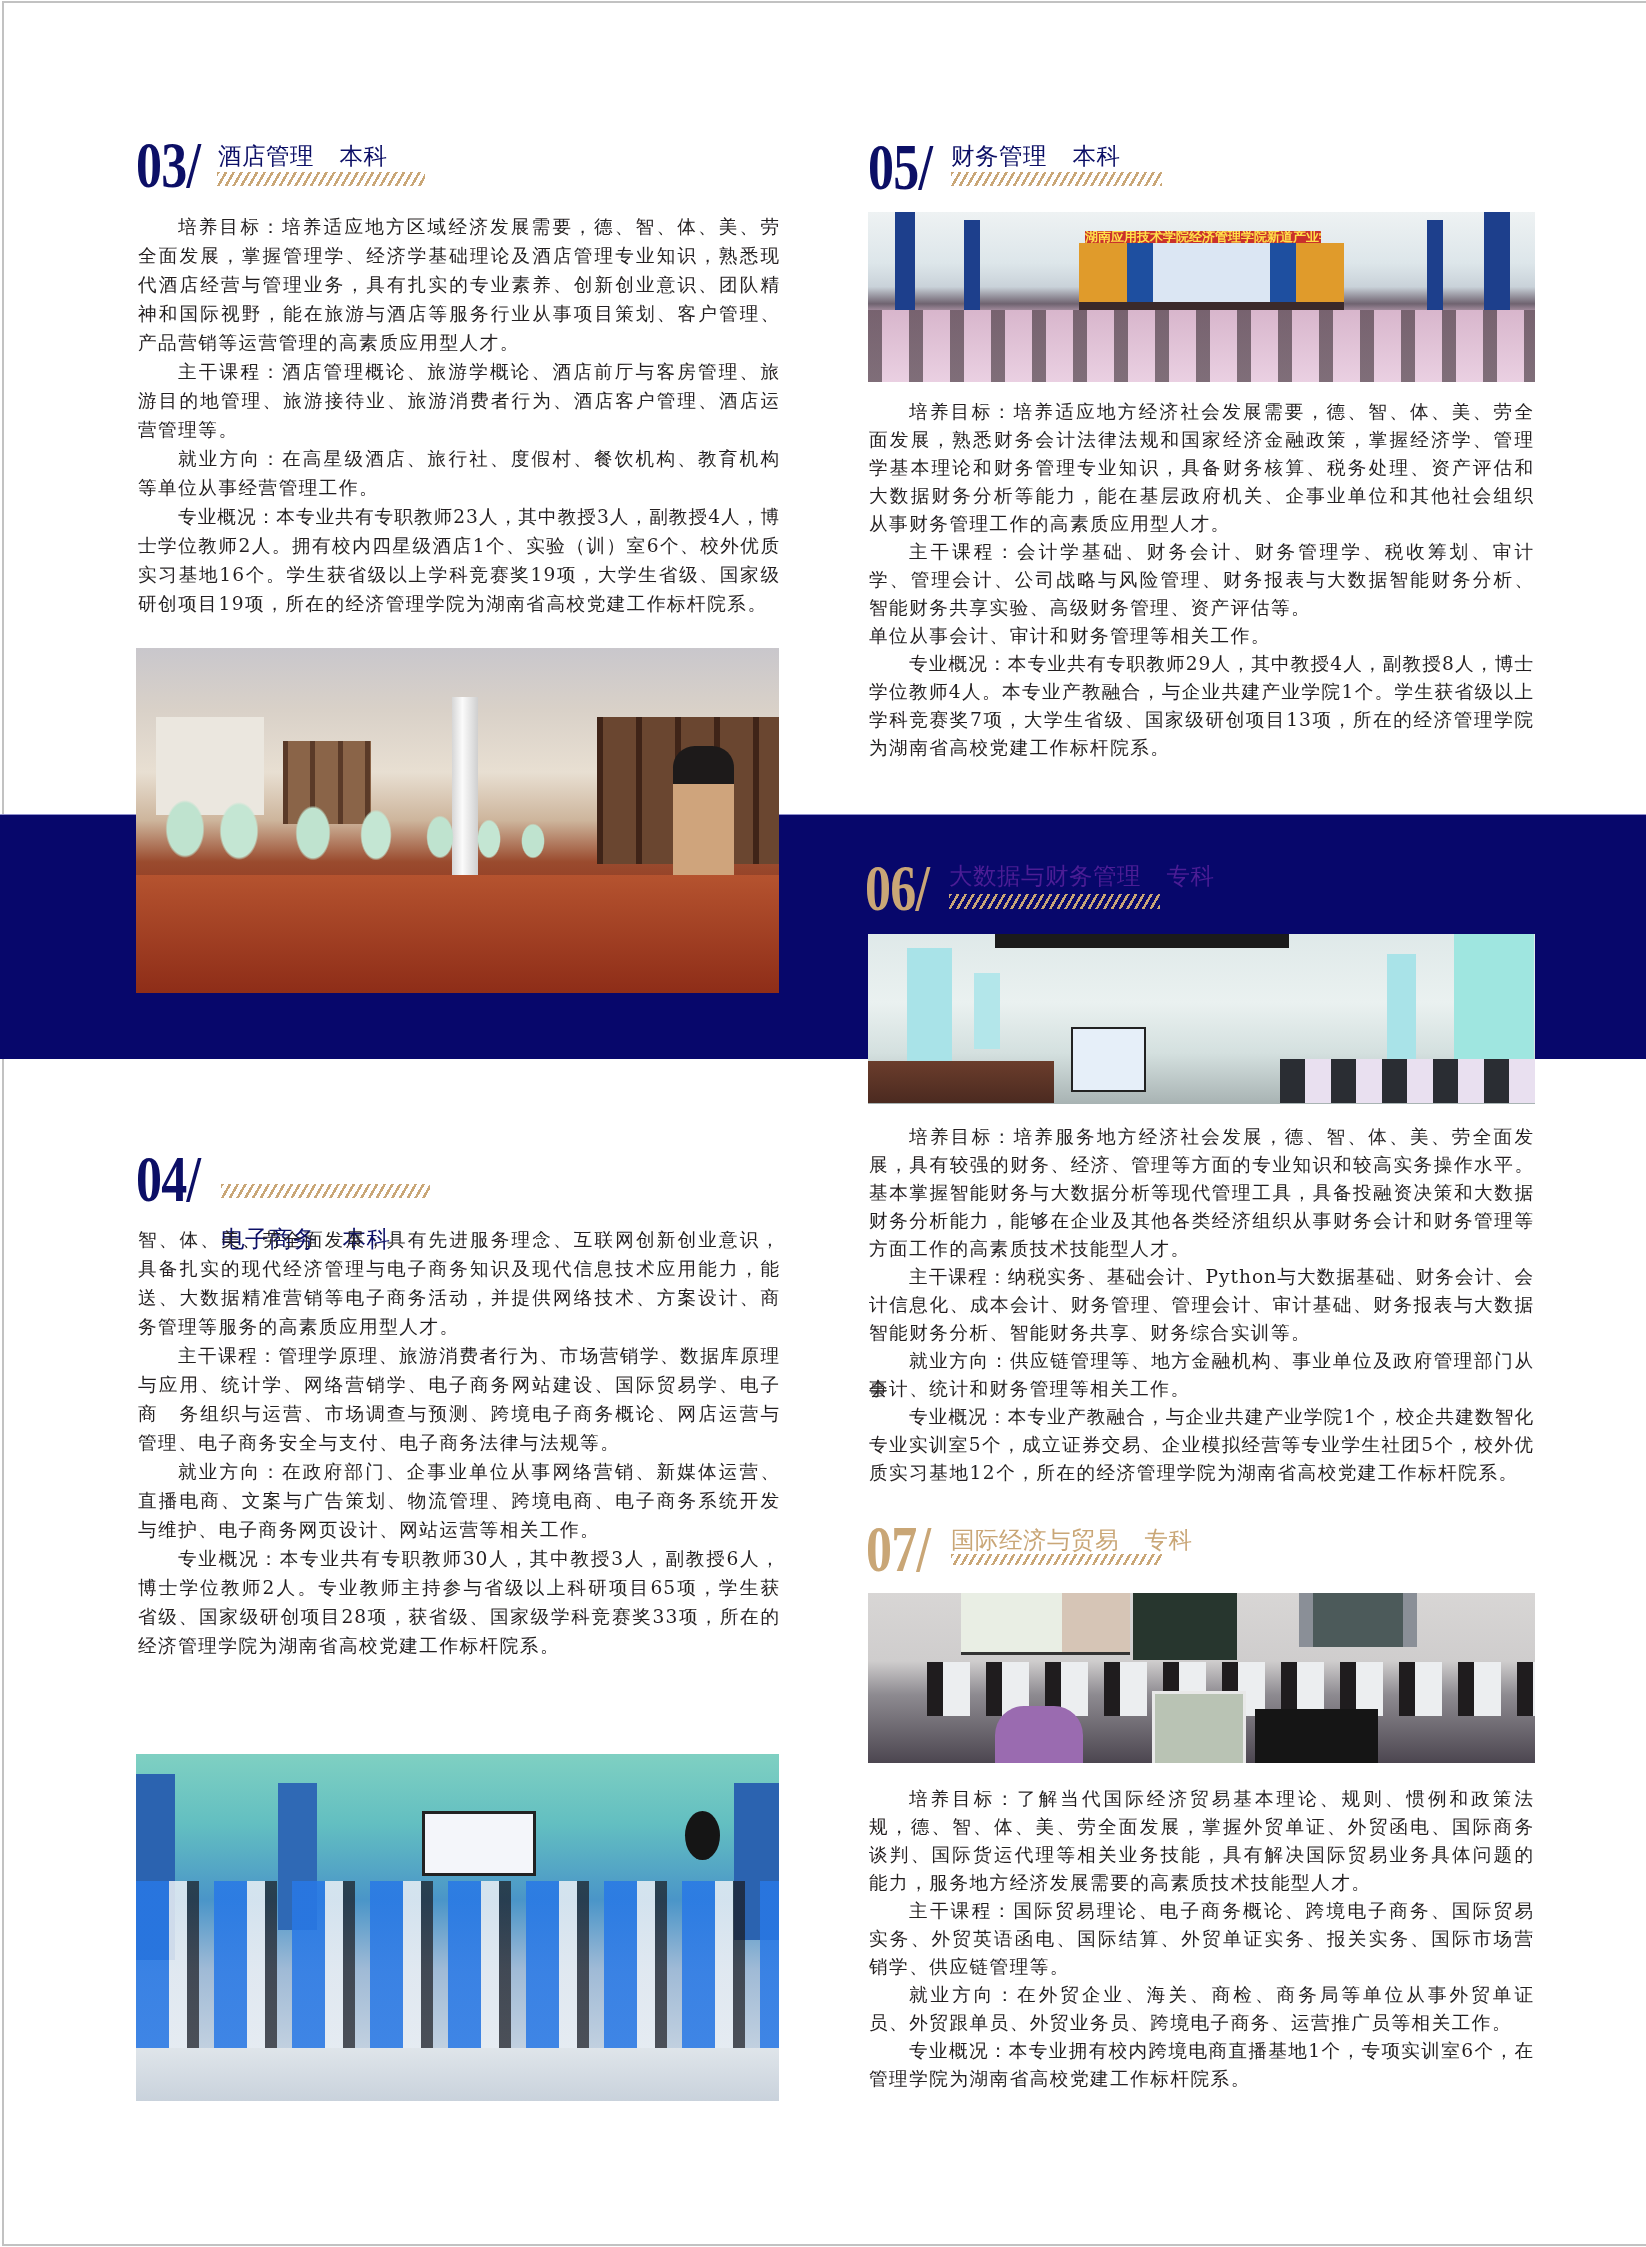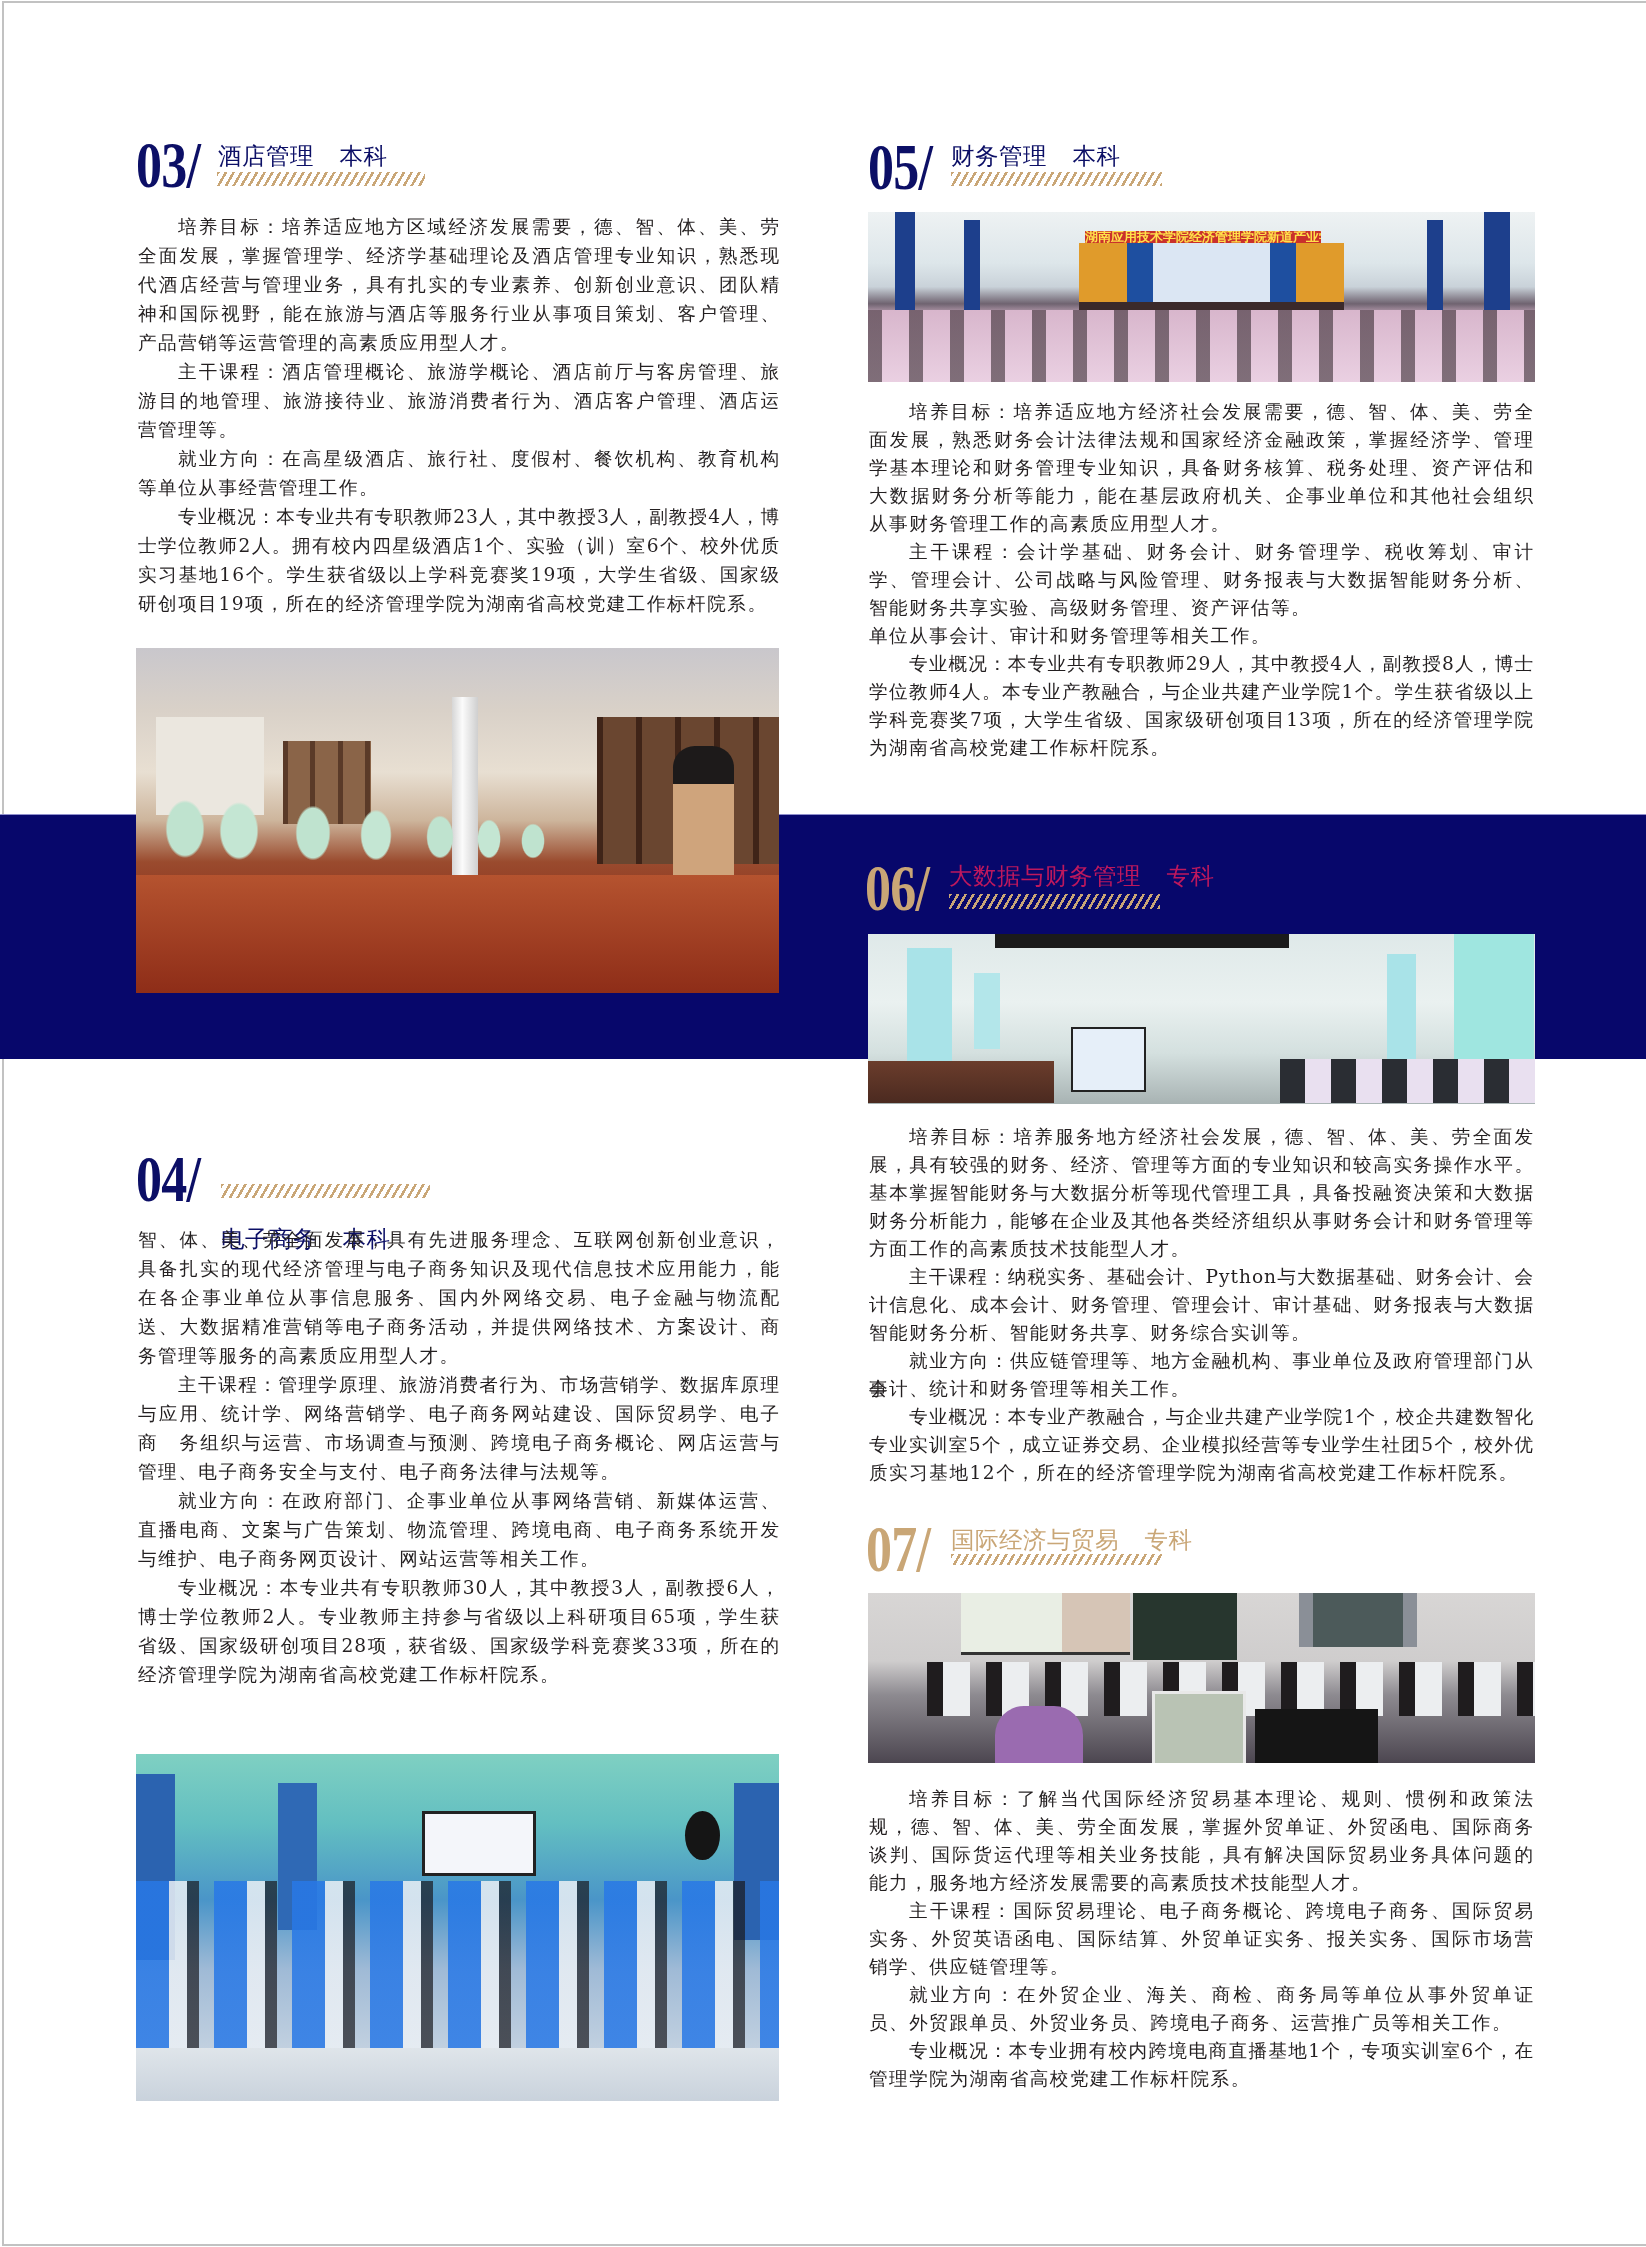--- a/index.html
+++ b/index.html
@@ -22,21 +22,21 @@
     transform: scaleX(0.8); transform-origin: left top;
   }
   .ttl {
     position: absolute; font-family: "DejaVu Sans", sans-serif; font-size: 23.5px;
     line-height: 23.5px; letter-spacing: 0.5px; white-space: nowrap;
   }
   .ttl .lvl { margin-left: 25.5px; }
   .ttl.light { font-weight: 300; }
   .navy { color: #0c0f66; }
   .gold { color: #c9a676; }
-  .beige { color: #be185d; }
+  .beige { color: #4c1d95; }
   .stripes {
     position: absolute; height: 13.7px;
     background: repeating-linear-gradient(120deg, #c9a676 0 2.5px, transparent 2.5px 6.7px);
   }
   .photo { position: absolute; overflow: hidden; }
   .pd { position: absolute; }
   .body {
     position: absolute; font-size: 18.6px; color: #231f20; letter-spacing: 1px;
   }
   .para { display: block; }
@@ -190,21 +190,20 @@
 
   <section>
     <div class="num navy" style="left:136px;top:1147px">04/</div>
     <div class="ttl navy" style="left:221px;top:1228px"><span>电子商务</span><span class="lvl">本科</span></div>
     <div class="stripes" style="left:221px;top:1184px;width:209px"></div>
 
     <div class="body" style="left:138px;top:1225px;width:642px;--lh:29px">
       <div class="para">
         <span class="ln">智、体、美、劳全面发展，具有先进服务理念、互联网创新创业意识，</span>
         <span class="ln">具备扎实的现代经济管理与电子商务知识及现代信息技术应用能力，能</span>
-        <span class="ln">在各企事业单位从事信息服务、国内外网络交易、电子金融与物流配</span>
         <span class="ln">送、大数据精准营销等电子商务活动，并提供网络技术、方案设计、商</span>
         <span class="ln end">务管理等服务的高素质应用型人才。</span>
       </div>
       <div class="para">
         <span class="ln first"><span>主干课程：</span><span>管理学原理、旅游消费者行为、市场营销学、数据库原理</span></span>
         <span class="ln">与应用、统计学、网络营销学、电子商务网站建设、国际贸易学、电子</span>
         <span class="ln">商　务组织与运营、市场调查与预测、跨境电子商务概论、网店运营与</span>
         <span class="ln end">管理、电子商务安全与支付、电子商务法律与法规等。</span>
       </div>
       <div class="para">

